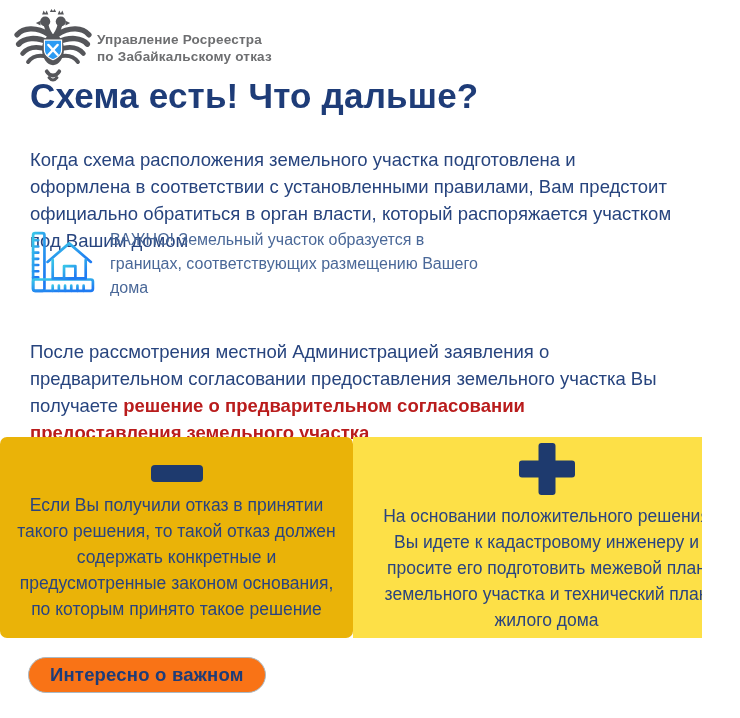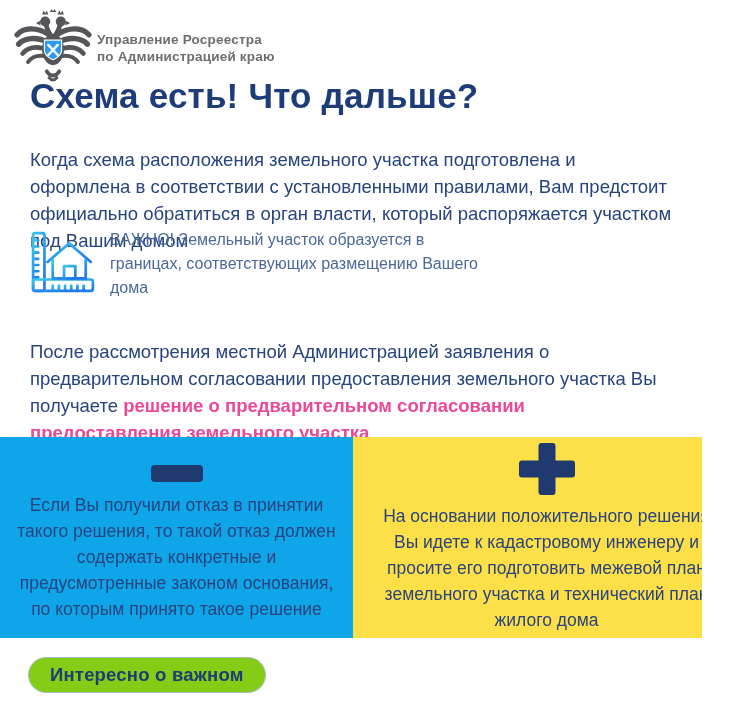--- a/index.html
+++ b/index.html
@@ -13,36 +13,36 @@
   
   .title{position:absolute;left:30px;top:76px;color:#1e3c78;font-size:35px;font-weight:bold;letter-spacing:.2px;}
   .intro{position:absolute;left:30px;top:146px;width:645px;color:#27447e;font-size:18.5px;line-height:27px;}
 
   
   .note-row{position:absolute;left:30px;top:228px;width:480px;display:flex;align-items:center;}
   .note-icon{width:66px;height:66px;flex:0 0 66px;margin-right:14px;}
   .note-text{color:#4a6898;font-size:16px;line-height:24px;width:372px;}
 
   .process{position:absolute;left:30px;top:338px;width:635px;color:#27447e;font-size:18.5px;line-height:27px;}
-  .process b{color:#ec4899;}
+  .process b{color:#b91c1c;}
 
   
   .boxes{position:absolute;left:0;top:437px;width:740px;height:201px;display:flex;}
   .box{height:201px;display:flex;flex-direction:column;align-items:center;}
-  .box.negative{width:353px;background:#0ea5e9;}
+  .box.negative{width:353px;background:#eab308;border-radius:7px;}
   .box.positive{width:387px;background:#fde047;}
   .sym-minus{margin-top:28px;width:52px;height:17px;background:#1e3a6e;border-radius:4px;}
   .sym-plus{margin-top:6px;width:56px;height:52px;}
   .box-text{color:#2a4480;font-size:17.5px;line-height:26px;text-align:center;}
   .box.negative .box-text{margin-top:10px;width:335px;}
   .box.positive .box-text{margin-top:8px;width:345px;}
 
   
   .tag-pill{position:absolute;left:28px;top:657px;height:34px;padding:0 21px;display:inline-flex;align-items:center;
-    border:1.6px solid #a9bac6;border-radius:18px;background:#84cc16;cursor:pointer;}
+    border:1.6px solid #a9bac6;border-radius:18px;background:#f97316;cursor:pointer;}
   .tag-pill span{color:#1e3c78;font-size:18.5px;font-weight:bold;letter-spacing:.2px;}
 </style>
 </head>
 <body>
 
 <div class="page">
 
   <div class="logo-wrap">
     <svg viewBox="0 0 100 100" width="78" height="80" aria-hidden="true">
       <g stroke="#55565a" fill="none" stroke-linecap="round">
@@ -79,21 +79,21 @@
 
       <path d="M50,40 h11 v13 c0,8 -11,12 -11,12 c0,0 -11,-4 -11,-12 v-13 z" fill="#2b9bf3" stroke="#ffffff" stroke-width="1.5"></path>
       <g stroke="#ffffff" stroke-width="3" stroke-linecap="round">
         <path d="M44,46 L56,59"></path>
         <path d="M56,46 L44,59"></path>
       </g>
     </svg>
   </div>
   <div class="org-name">
     <div>Управление Росреестра</div>
-    <div>по Администрацией краю</div>
+    <div>по Забайкальскому отказ</div>
   </div>
 
   <div class="title">Схема есть! Что дальше?</div>
 
   <div class="intro">Когда схема расположения земельного участка подготовлена и оформлена в соответствии с установленными правилами, Вам предстоит официально обратиться в орган власти, который распоряжается участком под Вашим домом</div>
 
   <div class="note-row">
     <div class="note-icon">
       <svg viewBox="0 0 64 64" width="66" height="66" aria-hidden="true">
         <defs>

